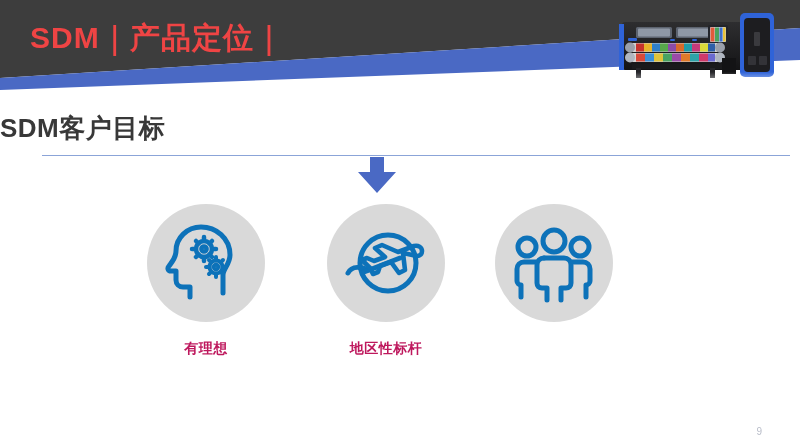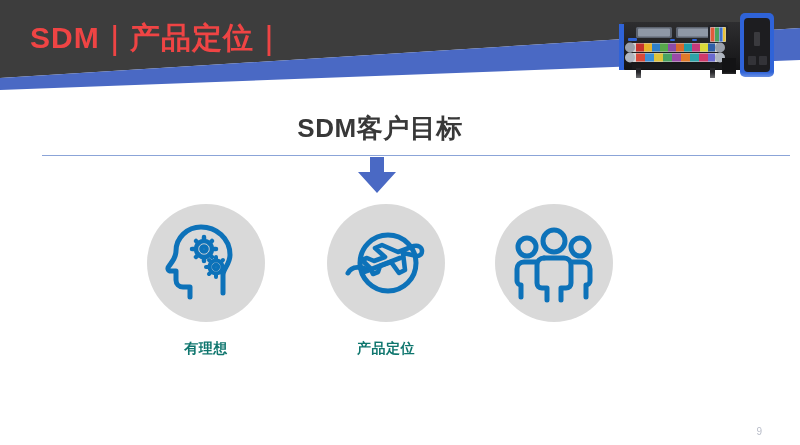--- a/index.html
+++ b/index.html
@@ -69,21 +69,20 @@
     height: 86px;
     z-index: 6;
   }
 
   
   .section-title {
     position: absolute;
     left: 0;
     top: 111px;
     width: 760px;
-    text-align: center;
     font-size: 26px;
     font-weight: bold;
     color: #383838;
     letter-spacing: 0.5px;
   }
 
   .divider {
     position: absolute;
     left: 42px;
     top: 155px;
@@ -129,21 +128,21 @@
   .icon-circle svg {
     position: absolute;
     left: 50%;
     top: 50%;
     transform: translate(-50%, -50%);
   }
   .icon-label {
     margin-top: 18px;
     font-size: 14px;
     font-weight: bold;
-    color: #0f766e;
+    color: #be185d;
     letter-spacing: 0.5px;
   }
 
   .page-number {
     position: absolute;
     right: 38px;
     bottom: 8px;
     font-size: 10px;
     color: #b9bdc9;
   }
@@ -283,21 +282,21 @@
 
     <div class="icon-cell c2">
       <div class="icon-circle">
         <svg width="92" height="92" viewBox="0 0 92 92">
           <circle cx="48" cy="46" r="28" fill="none" stroke="#0d72b9" stroke-width="5"></circle>
           <path d="M8 56 C12 48 22 50 28 53" fill="none" stroke="#0d72b9" stroke-width="5" stroke-linecap="round"></path>
           <path d="M24 55 L60 41" fill="none" stroke="#0d72b9" stroke-width="5" stroke-linecap="round"></path>
           <path d="M82 34 C82 30 78 28 74 29 L58 35 L42 28 L35 31 L45 40 L34 44 L27 41 L22 43 L30 51 L33 57 L38 55 L40 49 L51 45 L59 56 L65 53 L63 36 L77 39 C80 39 82 37 82 34 Z" fill="none" stroke="#0d72b9" stroke-width="4.6" stroke-linejoin="round"></path>
         </svg>
       </div>
-      <div class="icon-label">产品定位</div>
+      <div class="icon-label">地区性标杆</div>
     </div>
 
     <div class="icon-cell c3">
       <div class="icon-circle">
         <svg width="92" height="92" viewBox="0 0 92 92">
           <g fill="none" stroke="#0d72b9" stroke-width="5" stroke-linecap="round" stroke-linejoin="round">
 
             <circle cx="19" cy="30" r="9"></circle>
             <path d="M28 45 L16 45 C12 45 9 48 9 52 L9 64 C9 66 11 68 13 68 L13 80"></path>
 

